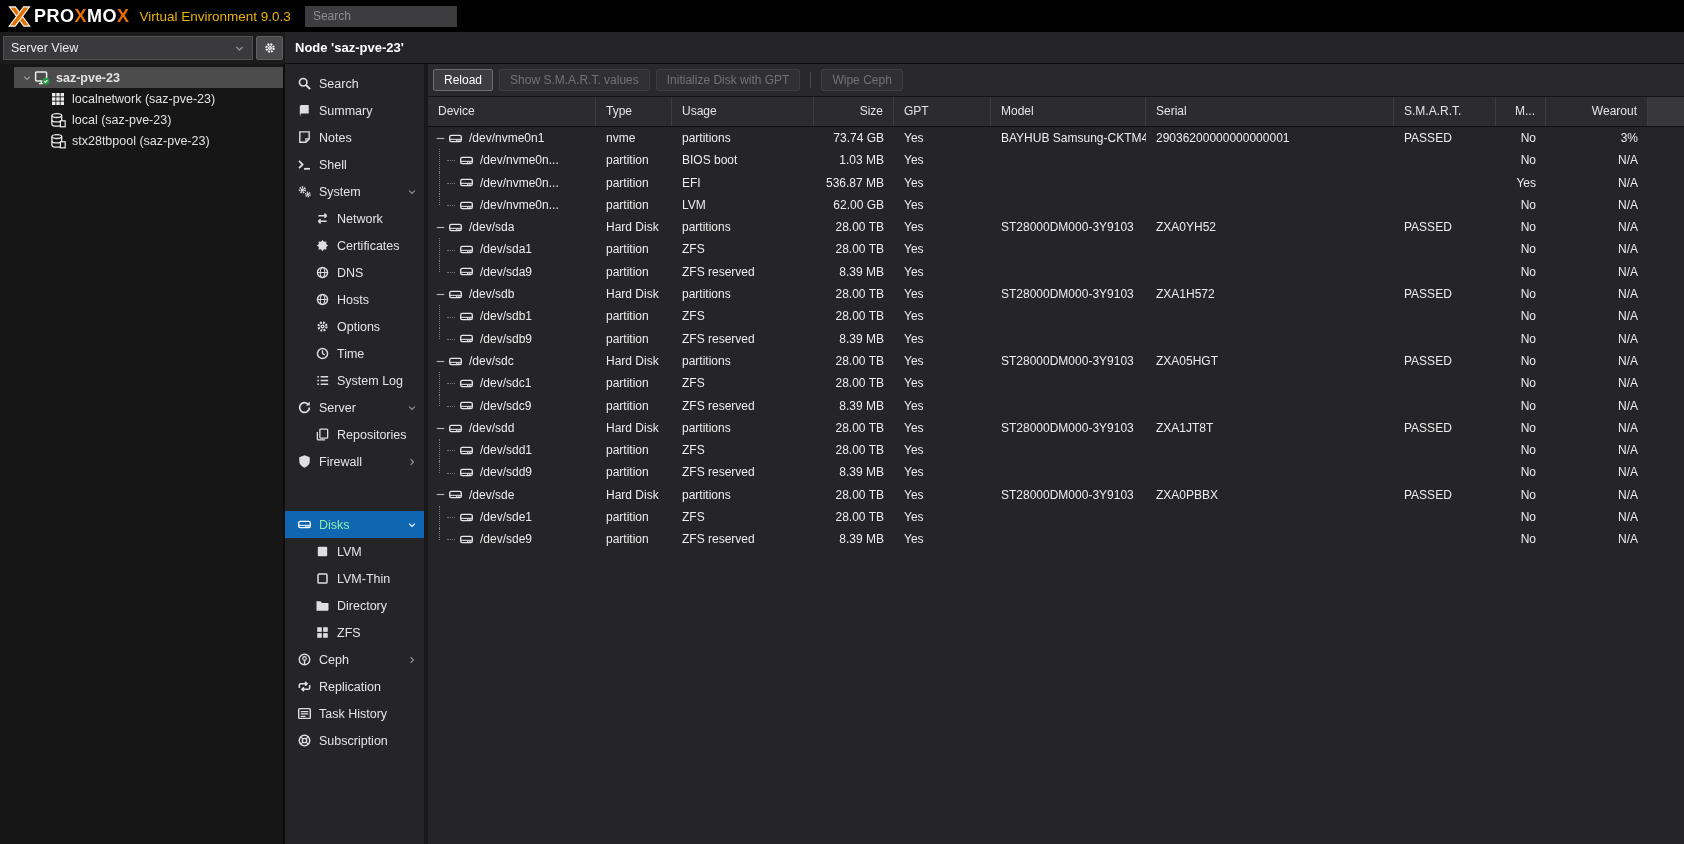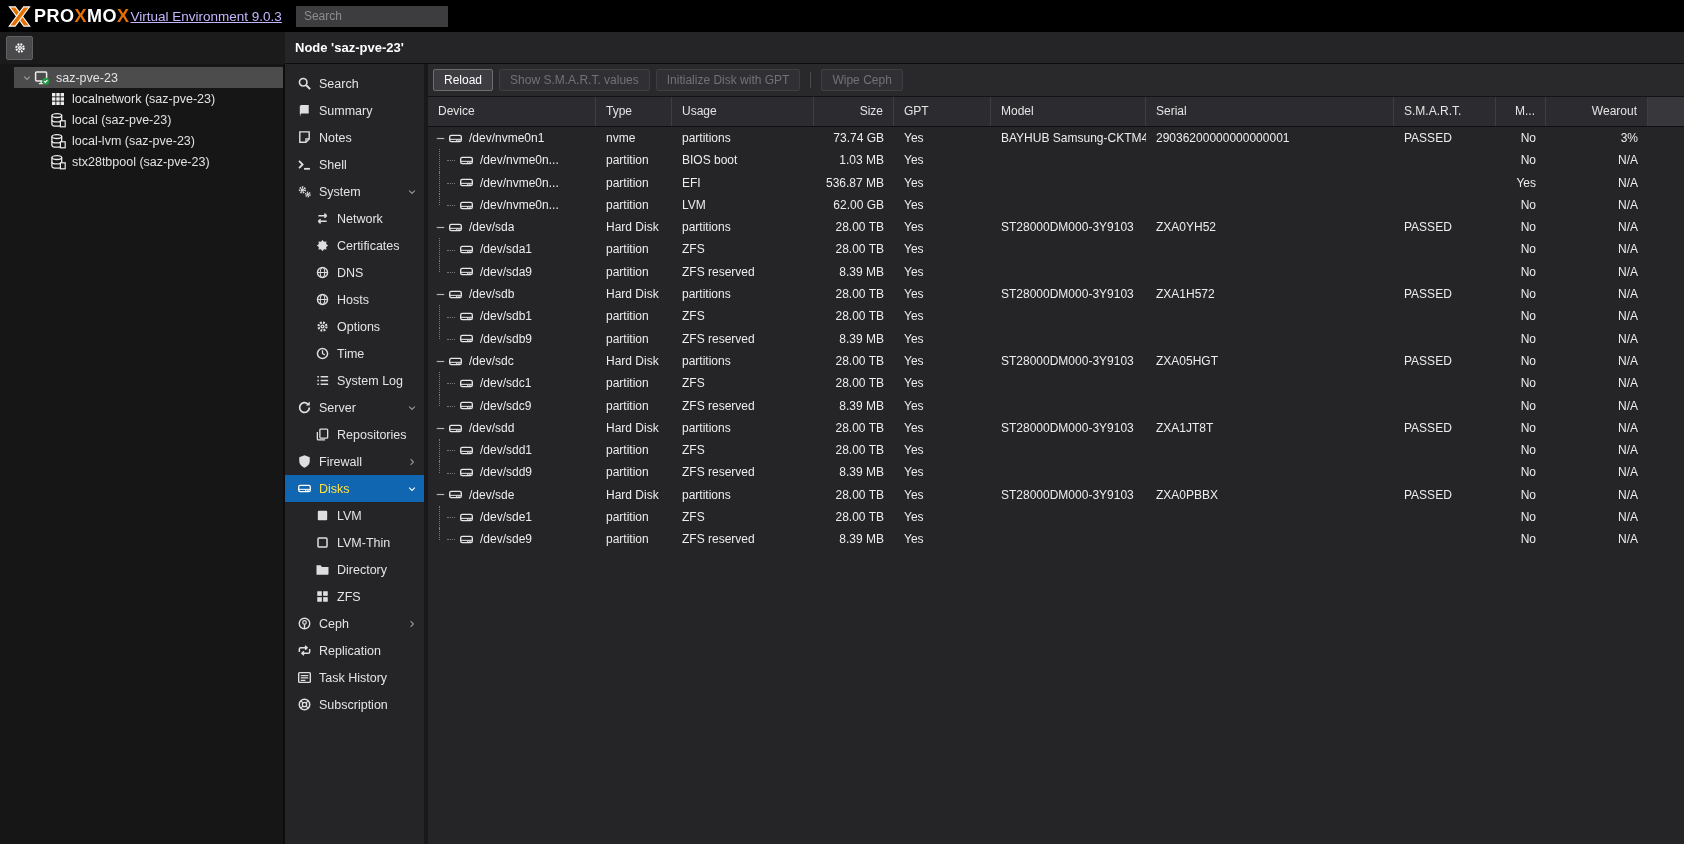--- a/index.html
+++ b/index.html
@@ -6,21 +6,21 @@
   html,body { margin:0; padding:0; background:#111; }
   body { width:1684px; height:844px; overflow:hidden;
          font-family:"Liberation Sans","DejaVu Sans",sans-serif; }
   .app { width:1684px; height:844px; display:flex; flex-direction:column; background:#161616; }
 
   
   .topbar { height:32px; background:#000; display:flex; align-items:center; flex:0 0 auto; }
   .logo-x { width:25px; height:25px; margin-left:7px; }
   .brand-word { font-weight:bold; font-size:18px; letter-spacing:.5px; color:#fff; margin-left:2px; }
   .brand-word .ox { color:#e57000; }
-  .brand-sub { color:#c4b5fd; font-size:13.5px; margin-left:1px;text-decoration:underline; }
+  .brand-sub { color:#eab308; font-size:13.5px; margin-left:10px; }
   .global-search { margin-left:14px; width:152px; height:21px; background:#3d3d40; border:none;
                    color:#ddd; font-size:12px; padding:0 8px; outline:none; }
   .global-search::placeholder { color:#8d8d8f; }
 
   
   .second-row { height:32px; display:flex; flex:0 0 auto; }
   .second-left { width:285px; background:#1b1b1b; display:flex; align-items:center; padding:0 2px 0 3px; }
   .view-select { flex:1; height:24px; background:#3a3a3c; border:1px solid #515151;
                  display:flex; align-items:center; justify-content:space-between;
                  padding:0 7px; color:#eaeaea; font-size:12.5px; cursor:pointer; }
@@ -30,33 +30,33 @@
   .second-right { flex:1; background:#252527; border-bottom:1px solid #0c0c0c;
                   display:flex; align-items:center; }
   .node-title { padding-left:10px; color:#fff; font-size:13px; font-weight:700; }
 
   
   .main { flex:1; display:flex; min-height:0; }
 
   
   .resource-tree { width:285px; background:#161616; border-right:2px solid #0d0d0d; padding-top:3px; }
   .tree-row { height:21px; display:flex; align-items:center; color:#e2e2e2; font-size:12.5px; cursor:pointer; }
-  .tree-row.selected { background:linear-gradient(to right, transparent 0px, transparent 14px, #4c4c4c 14px); }
+  .tree-row.selected { background:linear-gradient(to right, transparent 0px, transparent 14px, #4c4c4c 14px);font-weight:bold; }
   .tree-caret { width:14px; display:flex; align-items:center; justify-content:center; color:#9f9f9f; flex:0 0 auto; }
   .tree-row .icon { width:16px; height:16px; margin-right:6px; color:#ececec; flex:0 0 auto; }
   .tree-label { white-space:nowrap; }
 
   
   .node-nav { width:143px; background:#252528; border-right:4px solid #19191b; padding-top:6px; }
   .nav-item { height:27px; display:flex; align-items:center; padding-left:12px; color:#e4e4e4;
               font-size:12.5px; cursor:pointer; }
   .nav-item.lvl1 { padding-left:30px; }
   .nav-item .icon { width:16px; height:16px; margin-right:7px; color:#dedede; flex:0 0 auto; }
   .nav-item .arrow { margin-left:auto; margin-right:7px; width:10px; height:10px; color:#9a9a9a; }
-  .nav-item.selected { background:var(--accent,#1166b2); color:#fde047; }
+  .nav-item.selected { background:var(--accent,#1166b2); color:#86efac;margin-top:36px; }
   .nav-item.selected .icon, .nav-item.selected .arrow { color:#fff; }
 
   
   .content { flex:1; background:#252528; display:flex; flex-direction:column; min-width:0; }
   .toolbar { height:33px; display:flex; align-items:center; padding-left:5px; gap:6px;
              background:#29292c; border-bottom:1px solid #131315; flex:0 0 auto; }
   .tbtn { height:22px; padding:0 10px; font-size:12px; border-radius:2px; font-family:inherit; }
   .tbtn.on  { background:#3e3e42; border:1px solid #6e6e72; color:#fff; cursor:pointer; }
   .tbtn.off { background:#303034; border:1px solid #3e3e42; color:#727276; }
   .tb-sep { width:1px; height:16px; background:#4a4a4e; margin:0 4px; }
@@ -97,20 +97,28 @@
       <path d="M2.5 3h6.2l15 20h-6.2z" fill="#e57000" stroke="#fff" stroke-width="1.1"></path>
       <path d="M23.5 3h-6.2l-15 20h6.2z" fill="#e57000" stroke="#fff" stroke-width="1.1"></path>
     </svg>
     <span class="brand-word" id="brandWord">PRO<span class="ox">X</span>MO<span class="ox">X</span></span>
     <span class="brand-sub">Virtual Environment 9.0.3</span>
     <input class="global-search" type="text" placeholder="Search" style="">
   </header>
 
   <div class="second-row">
     <div class="second-left">
+      <div class="view-select">
+        <span>Server View</span>
+        <span class="icon" style="width:11px;height:11px;" id="viewCaret">
+            <svg viewBox="0 0 16 16">
+              <path d="M3.5 5.8L8 10.3l4.5-4.5" fill="none" stroke="currentColor" stroke-width="1.7"></path>
+            </svg>
+          </span>
+      </div>
       <button class="tree-gear">
         <span class="icon" style="width:14px;height:14px;" id="gearBtnIcon">
             <svg viewBox="0 0 16 16">
               <g fill="none" stroke="currentColor">
                 <circle cx="8" cy="8" r="4.2" stroke-width="2.4" stroke-dasharray="2 1.3"></circle>
                 <circle cx="8" cy="8" r="1.5" stroke-width="1.5"></circle>
               </g>
             </svg>
           </span>
       </button>
@@ -164,33 +172,20 @@
           <span class="tree-caret"></span>
           <span class="icon" style="width:16px;height:16px;">
             <svg viewBox="0 0 16 16">
               <ellipse cx="6.8" cy="3.6" rx="4.9" ry="1.9" fill="none" stroke="currentColor" stroke-width="1.3"></ellipse>
               <path d="M1.9 3.6v8.6c0 1 2.2 1.9 4.9 1.9s4.9-.9 4.9-1.9V3.6" fill="none" stroke="currentColor" stroke-width="1.3"></path>
               <path d="M1.9 7.9c0 1 2.2 1.9 4.9 1.9s4.9-.9 4.9-1.9" fill="none" stroke="currentColor" stroke-width="1.3"></path>
               <rect x="10.4" y="8.8" width="4.8" height="6" fill="#161616" stroke="currentColor" stroke-width="1.2"></rect>
             </svg>
           </span>
           <span class="tree-label">local (saz-pve-23)</span>
-        </div>
-        <div class="tree-row">
-          <span style="width:36px;flex:0 0 auto;"></span>
-          <span class="tree-caret"></span>
-          <span class="icon" style="width:16px;height:16px;">
-            <svg viewBox="0 0 16 16">
-              <ellipse cx="6.8" cy="3.6" rx="4.9" ry="1.9" fill="none" stroke="currentColor" stroke-width="1.3"></ellipse>
-              <path d="M1.9 3.6v8.6c0 1 2.2 1.9 4.9 1.9s4.9-.9 4.9-1.9V3.6" fill="none" stroke="currentColor" stroke-width="1.3"></path>
-              <path d="M1.9 7.9c0 1 2.2 1.9 4.9 1.9s4.9-.9 4.9-1.9" fill="none" stroke="currentColor" stroke-width="1.3"></path>
-              <rect x="10.4" y="8.8" width="4.8" height="6" fill="#161616" stroke="currentColor" stroke-width="1.2"></rect>
-            </svg>
-          </span>
-          <span class="tree-label">local-lvm (saz-pve-23)</span>
         </div>
         <div class="tree-row">
           <span style="width:36px;flex:0 0 auto;"></span>
           <span class="tree-caret"></span>
           <span class="icon" style="width:16px;height:16px;">
             <svg viewBox="0 0 16 16">
               <ellipse cx="6.8" cy="3.6" rx="4.9" ry="1.9" fill="none" stroke="currentColor" stroke-width="1.3"></ellipse>
               <path d="M1.9 3.6v8.6c0 1 2.2 1.9 4.9 1.9s4.9-.9 4.9-1.9V3.6" fill="none" stroke="currentColor" stroke-width="1.3"></path>
               <path d="M1.9 7.9c0 1 2.2 1.9 4.9 1.9s4.9-.9 4.9-1.9" fill="none" stroke="currentColor" stroke-width="1.3"></path>
               <rect x="10.4" y="8.8" width="4.8" height="6" fill="#161616" stroke="currentColor" stroke-width="1.2"></rect>

